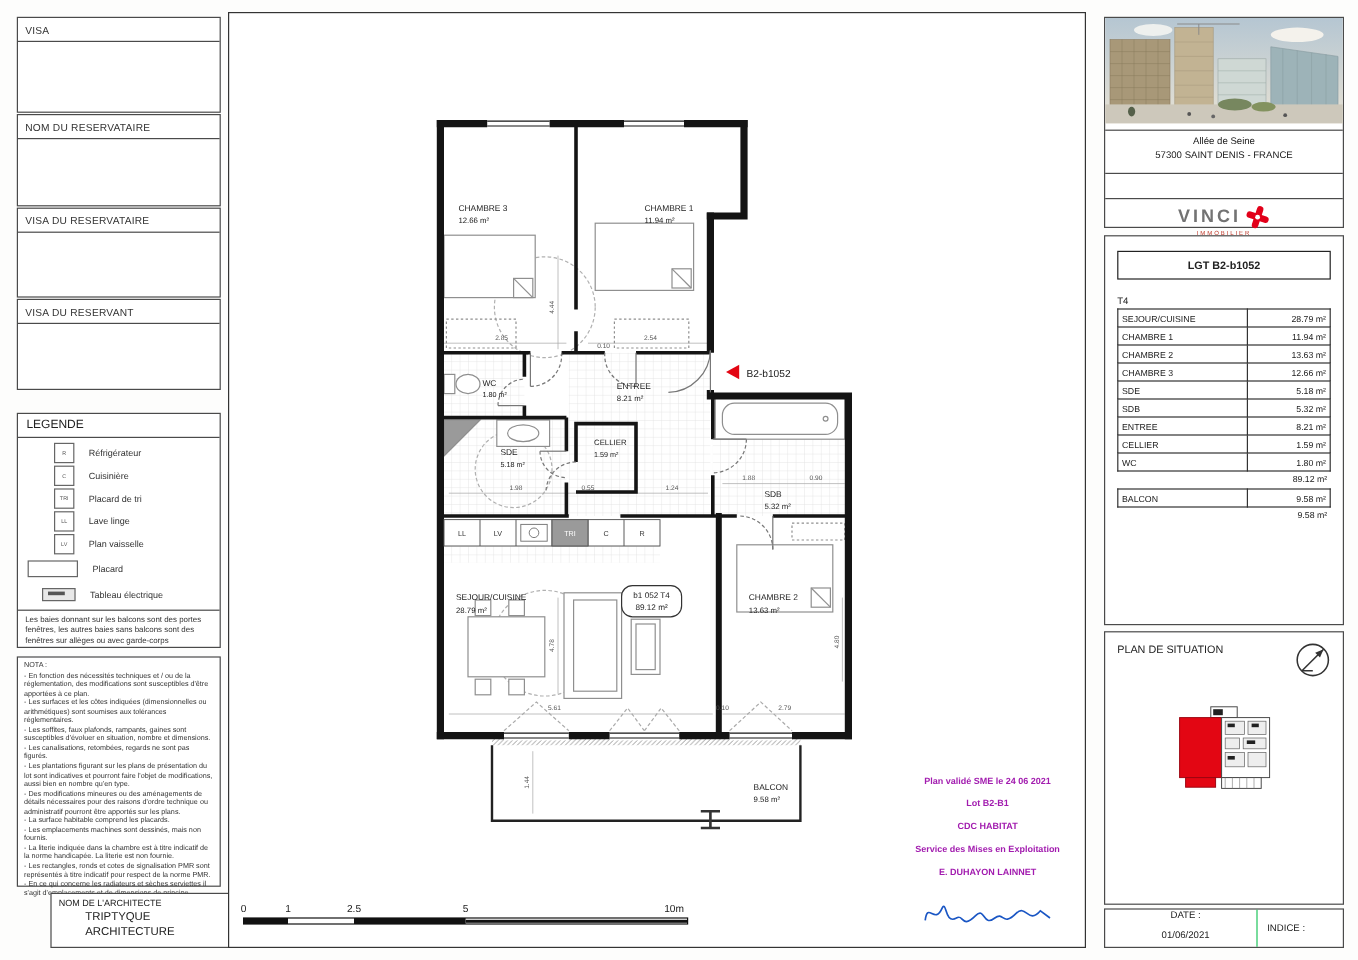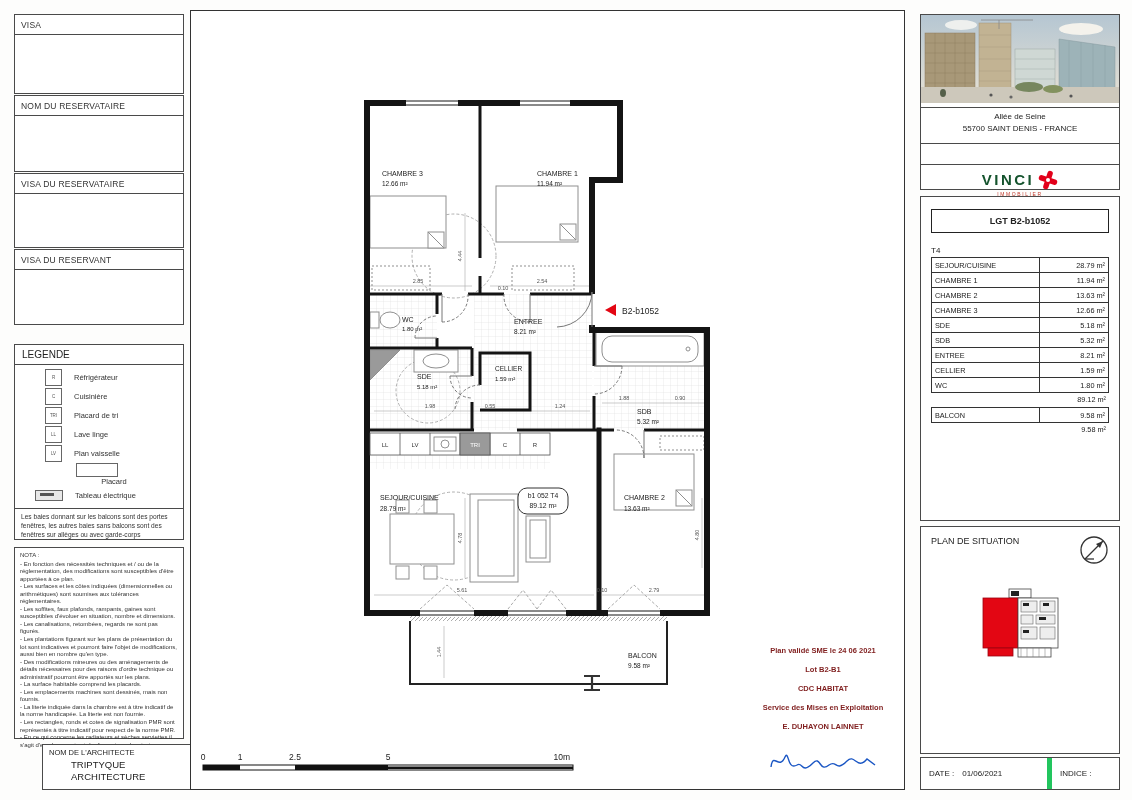--- a/index.html
+++ b/index.html
@@ -30,33 +30,33 @@
   .frame{left:190px;top:10px;width:715px;height:780px;border:1.5px solid #333;background:#fff;}
   
   .valid{left:742px;top:646px;width:162px;text-align:center;}
   .valid div{font-size:7.5px;font-weight:bold;margin-bottom:10px;}
   
   .addr{font-size:8px;text-align:center;line-height:1.5;padding-top:3px;border-top:1px solid #4a4a4a;border-bottom:1px solid #4a4a4a;height:32px;}
   .emptyrow{height:20px;border-bottom:1px solid #4a4a4a;}
   .logorow{height:36px;display:flex;align-items:center;justify-content:center;}
   .brandwrap{text-align:center;}
   .brandline{display:flex;align-items:center;justify-content:center;gap:4px;}
-  .brand{font-size:15px;font-weight:bold;letter-spacing:2.5px;color:#14532d;}
+  .brand{font-size:15px;font-weight:bold;letter-spacing:2.5px;color:#737373;}
   .brand-sub{font-size:5px;letter-spacing:1.6px;color:#c0392b;margin-top:1px;}
   .unit-title{margin:12px 10px 0 10px;border:1.5px solid #222;height:22px;line-height:22px;
               text-align:center;font-size:9px;font-weight:bold;}
   .t4{font-size:8px;margin:13px 10px 2px 10px;}
   table.areas{border-collapse:collapse;margin:0 10px;width:178px;}
   table.areas td{border:1px solid #333;font-size:7.3px;padding:2px 3px;height:10px;}
   table.areas td.v{text-align:right;width:62px;}
   .tot{font-size:7.3px;text-align:right;margin:2px 13px 3px 0;}
   .sit-title{font-size:9px;padding:9px 0 0 10px;}
   .footerbox{display:flex;align-items:stretch;}
   .fcell{font-size:8px;display:flex;align-items:center;padding-left:8px;}
-  .fcell.d{width:118px;border-right:5px solid #22c55e;gap:8px;}
+  .fcell.d{width:118px;border-right:1px solid #22c55e;gap:8px;flex-direction:column;}
   svg text{font-family:"Liberation Sans",sans-serif;}
 </style>
 </head>
 <body>
 
 <div id="canvas">
 
   <div class="abs box resbox" style="top:14px;height:80px;">
     <div class="box-label">VISA</div>
   </div>
@@ -86,21 +86,21 @@
         <span class="lg-lb">Placard de tri</span>
       </div>
       <div class="lg-row">
         <span class="lg-ic">LL</span>
         <span class="lg-lb">Lave linge</span>
       </div>
       <div class="lg-row">
         <span class="lg-ic">LV</span>
         <span class="lg-lb">Plan vaisselle</span>
       </div>
-      <div class="lg-row" style="height:22px;flex-direction:column;">
+      <div class="lg-row" style="height:22px;">
         <span class="lg-ic wide"></span>
         <span class="lg-lb">Placard</span>
       </div>
       <div class="lg-row" style="height:20px;">
         <span class="lg-ic tab"></span>
         <span class="lg-lb">Tableau électrique</span>
       </div>
     </div>
     <div class="lg-note" style="margin-top:3px;">Les baies donnant sur les balcons sont des portes fenêtres, les autres baies sans balcons sont des fenêtres sur allèges ou avec garde-corps</div>
   </div>
@@ -335,21 +335,21 @@
       <text x="318" y="302">0.90</text>
       <text x="100" y="494">5.61</text>
       <text x="100" y="440" transform="rotate(-90 100 440)">4.78</text>
       <text x="292" y="494">2.79</text>
       <text x="337" y="437" transform="rotate(-90 337 437)">4.80</text>
       <text x="79" y="554" transform="rotate(-90 79 554)">1.44</text>
       <text x="240" y="494">0.10</text>
     </g>
   </svg>
 
-  <div class="abs valid" style="color:#7f1d1d;">
+  <div class="abs valid" style="color:#a21caf;">
     <div>Plan validé SME le 24 06 2021</div>
     <div>Lot B2-B1</div>
     <div>CDC HABITAT</div>
     <div>Service des Mises en Exploitation</div>
     <div>E. DUHAYON LAINNET</div>
     <svg width="120" height="40" viewBox="0 0 120 40">
       <path d="M8,26 C10,10 16,30 22,16 C26,8 24,30 34,24 C40,20 38,34 50,22 C58,14 56,32 66,24 C74,18 72,32 84,20 C92,12 94,30 104,18 L112,24" fill="none" stroke="#1a56c4" stroke-width="1.4"></path>
     </svg>
   </div>
 
@@ -414,21 +414,21 @@
       <rect x="0" y="72" width="198" height="16" fill="#cdc8bb"></rect>
       <ellipse cx="108" cy="72" rx="14" ry="5" fill="#77875f"></ellipse>
       <ellipse cx="132" cy="74" rx="10" ry="4" fill="#83925f"></ellipse>
       <ellipse cx="22" cy="78" rx="3" ry="4" fill="#55604a"></ellipse>
       <circle cx="70" cy="80" r="1.6" fill="#555"></circle>
         <circle cx="90" cy="82" r="1.6" fill="#666"></circle>
         <circle cx="150" cy="81" r="1.6" fill="#555"></circle>
     </svg>
     <div class="addr">
       <div>Allée de Seine</div>
-      <div>55700 SAINT DENIS - FRANCE</div>
+      <div>57300 SAINT DENIS - FRANCE</div>
     </div>
     <div class="emptyrow"></div>
     <div class="logorow">
       <div class="brandwrap">
         <div class="brandline">
           <span class="brand">VINCI</span>
           <svg width="20" height="20" viewBox="0 0 22 22">
             <g fill="#e2001a" transform="rotate(18 11 11)">
               <rect x="8" y="0.5" width="6" height="21" rx="3"></rect>
               <rect x="0.5" y="8" width="21" height="6" rx="3"></rect>

